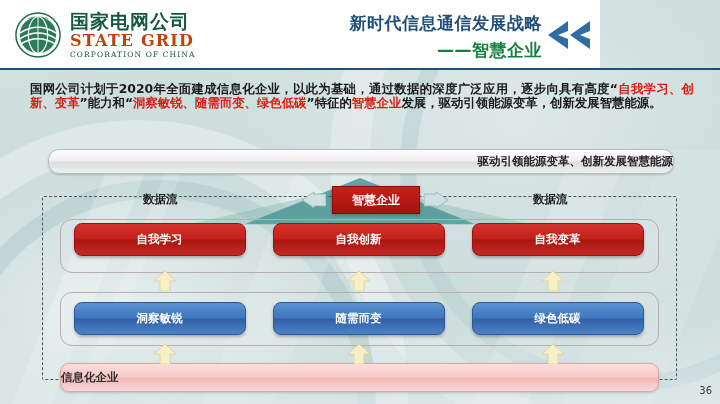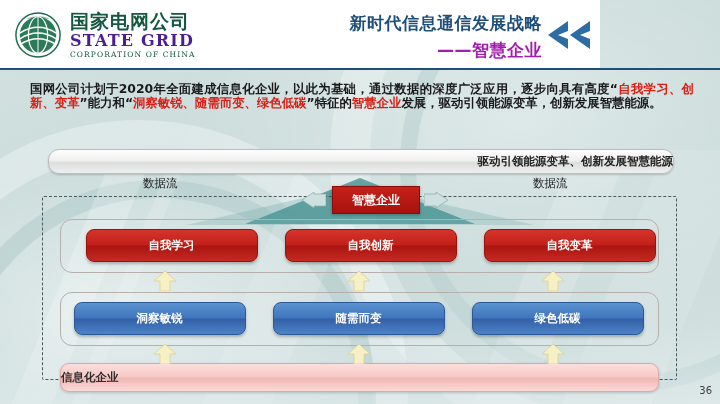--- a/index.html
+++ b/index.html
@@ -122,21 +122,21 @@
   .logo-cn {
     font-size: 19px;
     font-weight: bold;
     color: #16573f;
     letter-spacing: 1px;
     font-family: "DejaVu Sans", "Liberation Sans", sans-serif;
   }
   .logo-en {
     font-size: 16px;
     font-weight: bold;
-    color: #4c1d95;
+    color: #c2410c;
     letter-spacing: 1.2px;
     font-family: "DejaVu Serif", "Liberation Serif", serif;
     margin-top: 2px;
   }
   .logo-sub {
     font-size: 7.5px;
     color: #16573f;
     letter-spacing: 1.1px;
     font-family: "DejaVu Serif", "Liberation Serif", serif;
     margin-top: 2px;
@@ -149,21 +149,21 @@
   .ht-line1 {
     font-size: 17px;
     font-weight: bold;
     color: #1f4e79;
     letter-spacing: 0.5px;
     white-space: nowrap;
   }
   .ht-line2 {
     font-size: 17px;
     font-weight: bold;
-    color: #a21caf;
+    color: #15803d;
     letter-spacing: 0.5px;
     margin-top: 4px;
     white-space: nowrap;
   }
   .chevrons {
     position: absolute;
     right: 8px; top: 20px;
   }
 
   
@@ -195,23 +195,23 @@
     align-items: center;
     justify-content: flex-end;
     font-size: 11.5px;
     font-weight: bold;
     color: #222;
   }
 
   .flow-label {
     position: absolute;
     font-size: 11.5px;
-    font-weight: normal;
+    font-weight: bold;
     color: #1a1a1a;
-    top: 176px;
+    top: 192px;
   }
   .flow-left  { left: 143px; }
   .flow-right { left: 533px; }
 
   .dashbox {
     position: absolute;
     left: 42px; top: 196px;
     width: 633px; height: 182px;
     border: 1.5px dashed #4a5a5a;
     border-radius: 2px;
@@ -248,21 +248,21 @@
   .chip-row {
     position: absolute;
     left: 60px;
     width: 597px;
     height: 52px;
     display: flex;
     align-items: center;
     justify-content: space-around;
     z-index: 12;
   }
-  .chip-row.red-row  { top: 219px; padding-left: 12px; }
+  .chip-row.red-row  { top: 213px; }
   .chip-row.blue-row { top: 292px; }
 
   .chip {
     width: 170px;
     height: 31px;
     border-radius: 8px;
     display: flex;
     align-items: center;
     justify-content: center;
     font-size: 11.5px;

